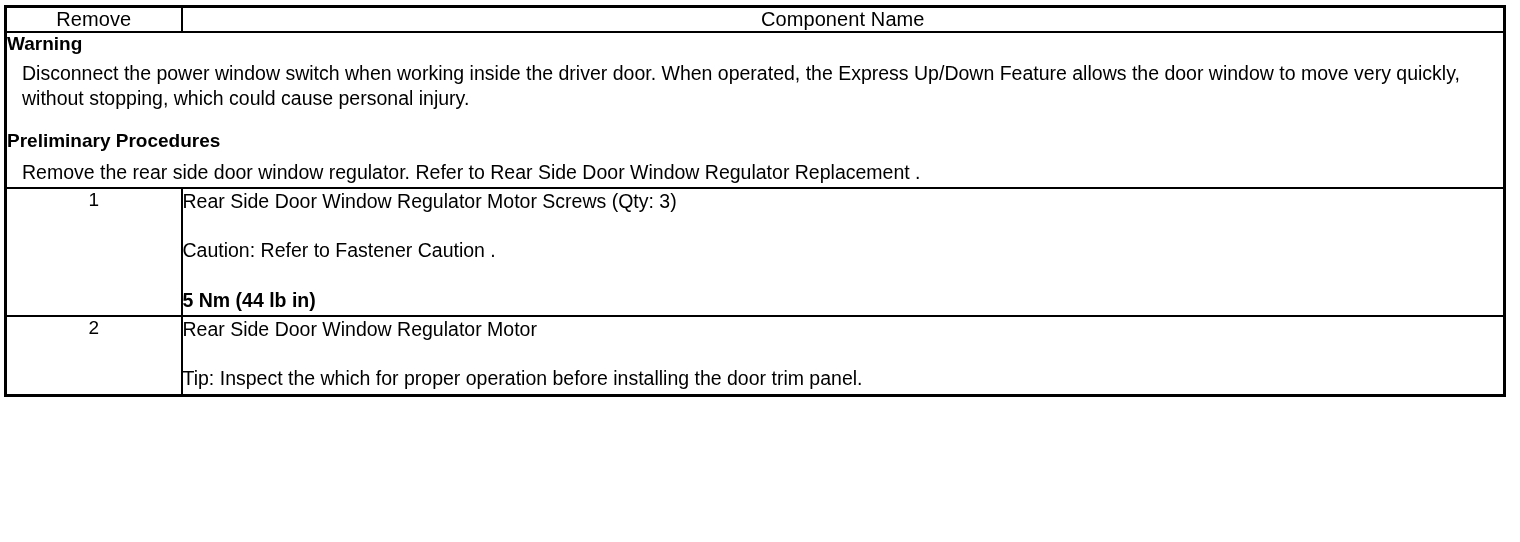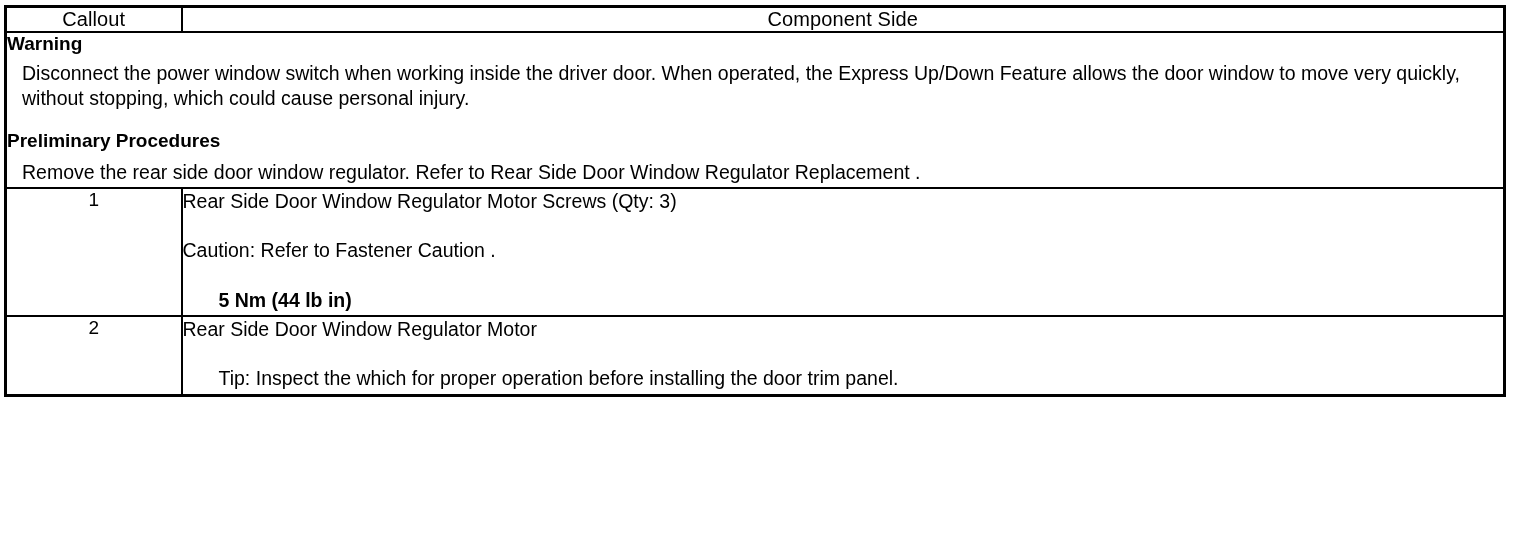--- a/index.html
+++ b/index.html
@@ -87,21 +87,20 @@
     padding: 7px 6px 8px 8px;
     margin-top: 40px;
   }
   .line {
     font-size: 19.5px;
     line-height: 1.30;
     margin: 0 0 22px 0;
   }
   .line.last {
     margin-bottom: 2px;
-    padding-left: 36px;
   }
   .line b {
     font-weight: normal;
   }
   .line.bold {
     font-weight: bold;
   }
   .line.tight {
     margin-bottom: 24px;
   }
@@ -112,22 +111,22 @@
 <div class="page">
 
   <table class="spec-table">
     <colgroup>
       <col class="col-callout">
       <col class="col-name">
     </colgroup>
 
     <thead>
       <tr>
-        <th class="hdr-cell">Callout</th>
-        <th class="hdr-cell">Component Side</th>
+        <th class="hdr-cell">Remove</th>
+        <th class="hdr-cell">Component Name</th>
       </tr>
     </thead>
 
     <tbody>
 
       <tr>
         <td class="block-cell" colspan="2">
           <div class="block-heading">Warning</div>
           <div class="block-para">Disconnect the power window switch when working inside the driver door. When operated, the Express Up/Down Feature allows the door window to move very quickly, without stopping, which could cause personal injury.</div>
           <div class="block-heading second">Preliminary Procedures</div>

